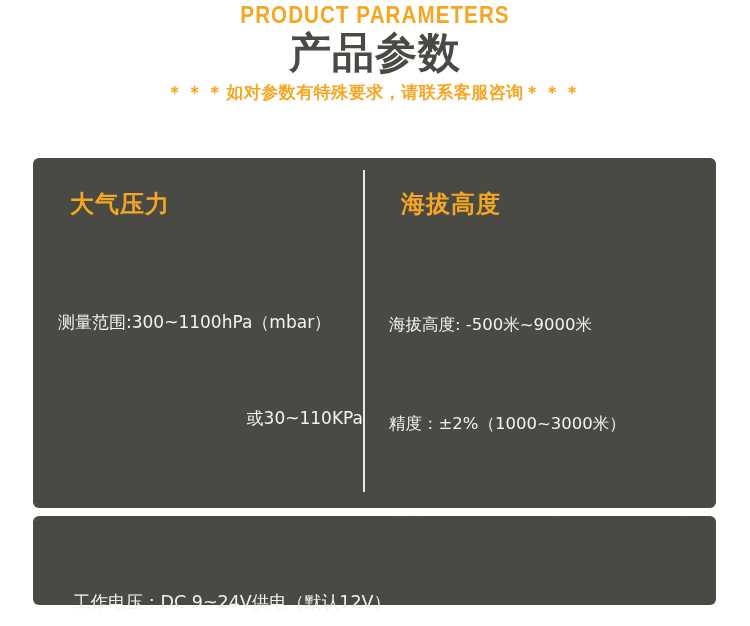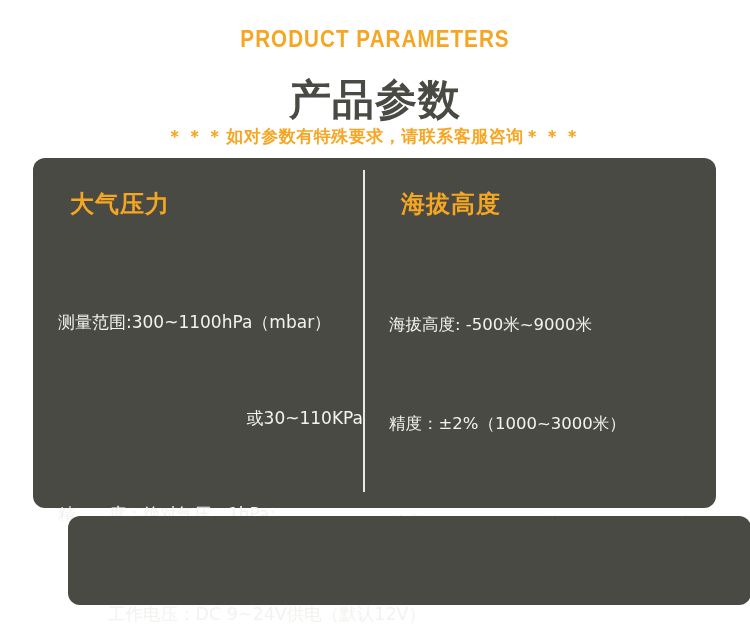--- a/index.html
+++ b/index.html
@@ -16,55 +16,55 @@
   .page {
     position: relative;
     width: 750px;
     height: 626px;
     box-sizing: border-box;
   }
 
   
   .header {
     text-align: center;
-    padding-top: 26px;
+    padding-top: 2px;
   }
   .eyebrow {
     color: #F5A623;
     font-size: 24px;
     font-weight: 700;
     letter-spacing: 1.2px;
     transform: scaleX(0.86);
     line-height: 1.1;
     font-family: "Liberation Sans Narrow", "Liberation Sans", sans-serif;
   }
   .main-title {
     color: #4A4A45;
     font-size: 42px;
     font-weight: 700;
     letter-spacing: 1px;
-    margin-top: 24px;
+    margin-top: 4px;
     line-height: 1.15;
-    font-family: Liberation Sans, sans-serif;
+    font-family: Liberation Mono, monospace;
   }
   .sub-note {
     color: #F5A623;
     font-size: 17px;
     font-weight: 600;
     letter-spacing: 0.5px;
     font-family: "DejaVu Sans", "Liberation Sans", sans-serif;
   }
   .sub-note .stars {
     letter-spacing: 3px;
   }
 
   
   .panel {
     background: #4A4A45;
-    border-radius: 12px;
+    border-radius: 6px;
     box-sizing: border-box;
   }
   .panel-top {
     position: absolute;
     left: 33px;
     top: 158px;
     width: 683px;
     height: 350px;
     display: flex;
     flex-direction: row;
@@ -111,22 +111,21 @@
 
   .col-right .spec-list { font-size: 16.5px; line-height: 33px; }
 
   
   .panel-bottom {
     position: absolute;
     left: 33px;
     top: 516px;
     width: 683px;
     height: 89px;
-    padding: 16px 0 0 40px;
-    margin-left: 35px;
+    padding: 4px 0 0 40px;
   }
   .panel-bottom .spec-list {
     font-size: 17.5px;
     line-height: 33px;
   }
 </style>
 </head>
 <body>
 
 <div class="page">
@@ -139,21 +138,20 @@
     </div>
   </div>
 
   <div class="panel panel-top">
 
     <div class="col col-left">
       <div class="sec-title">大气压力</div>
       <ul class="spec-list">
         <li>测量范围:300~1100hPa（mbar）</li>
         <li class="indent-1">或30~110KPa</li>
-        <li>精　　度：绝对气压、1hPa;</li>
         
       </ul>
     </div>
 
     <div class="col col-right">
       <div class="sec-title">海拔高度</div>
       <ul class="spec-list">
         <li>海拔高度: -500米~9000米</li>
         <li>精度：±2%（1000~3000米）</li>
         <li>精度：±5%(-500~0米，3000~5000米)</li>

